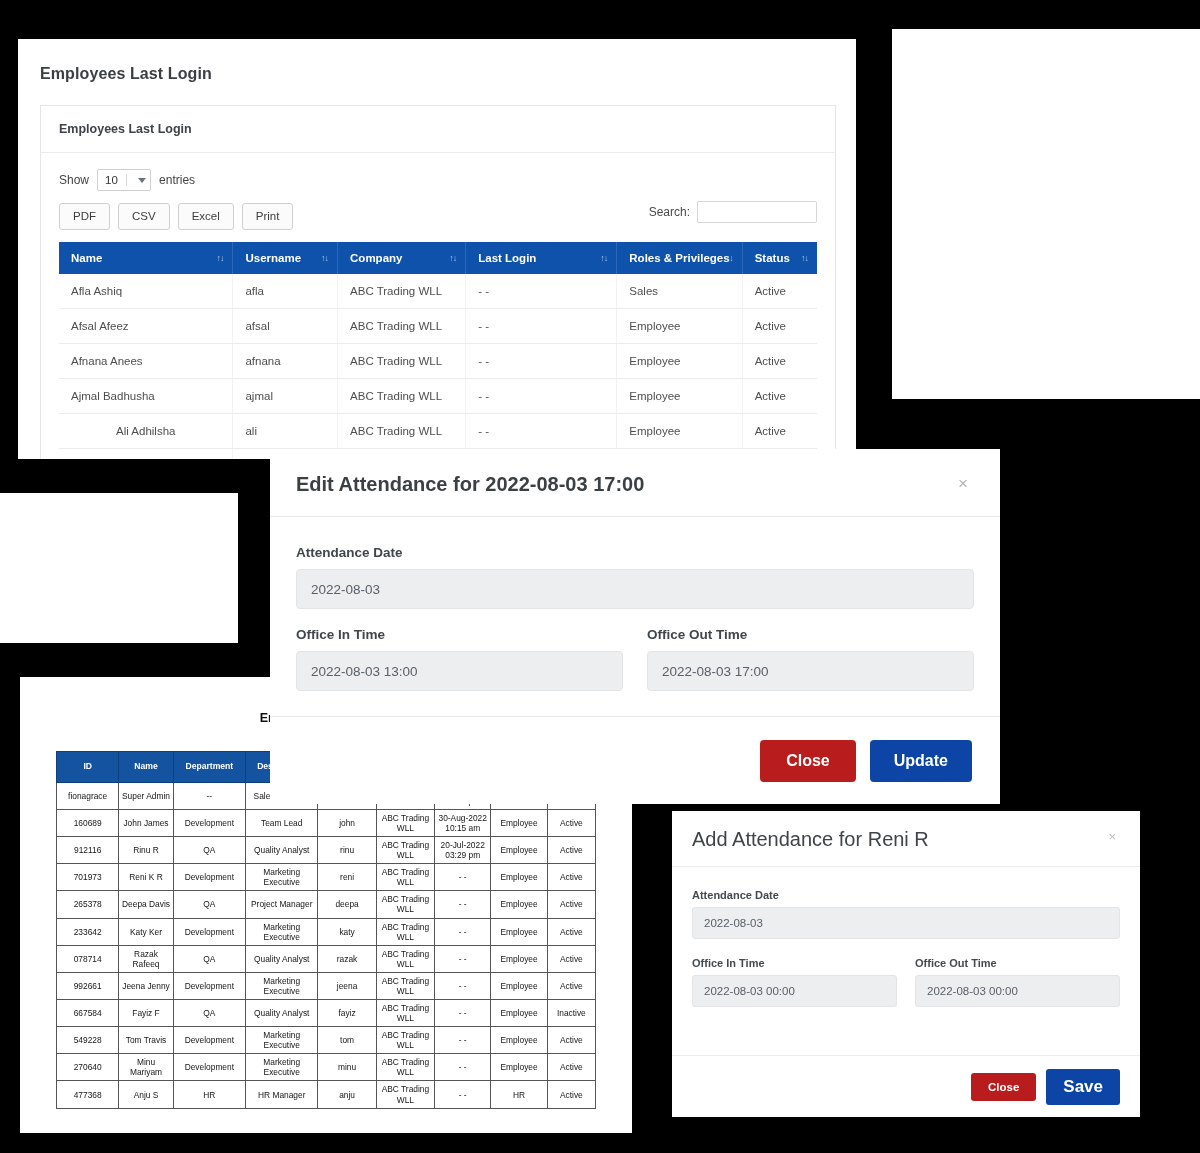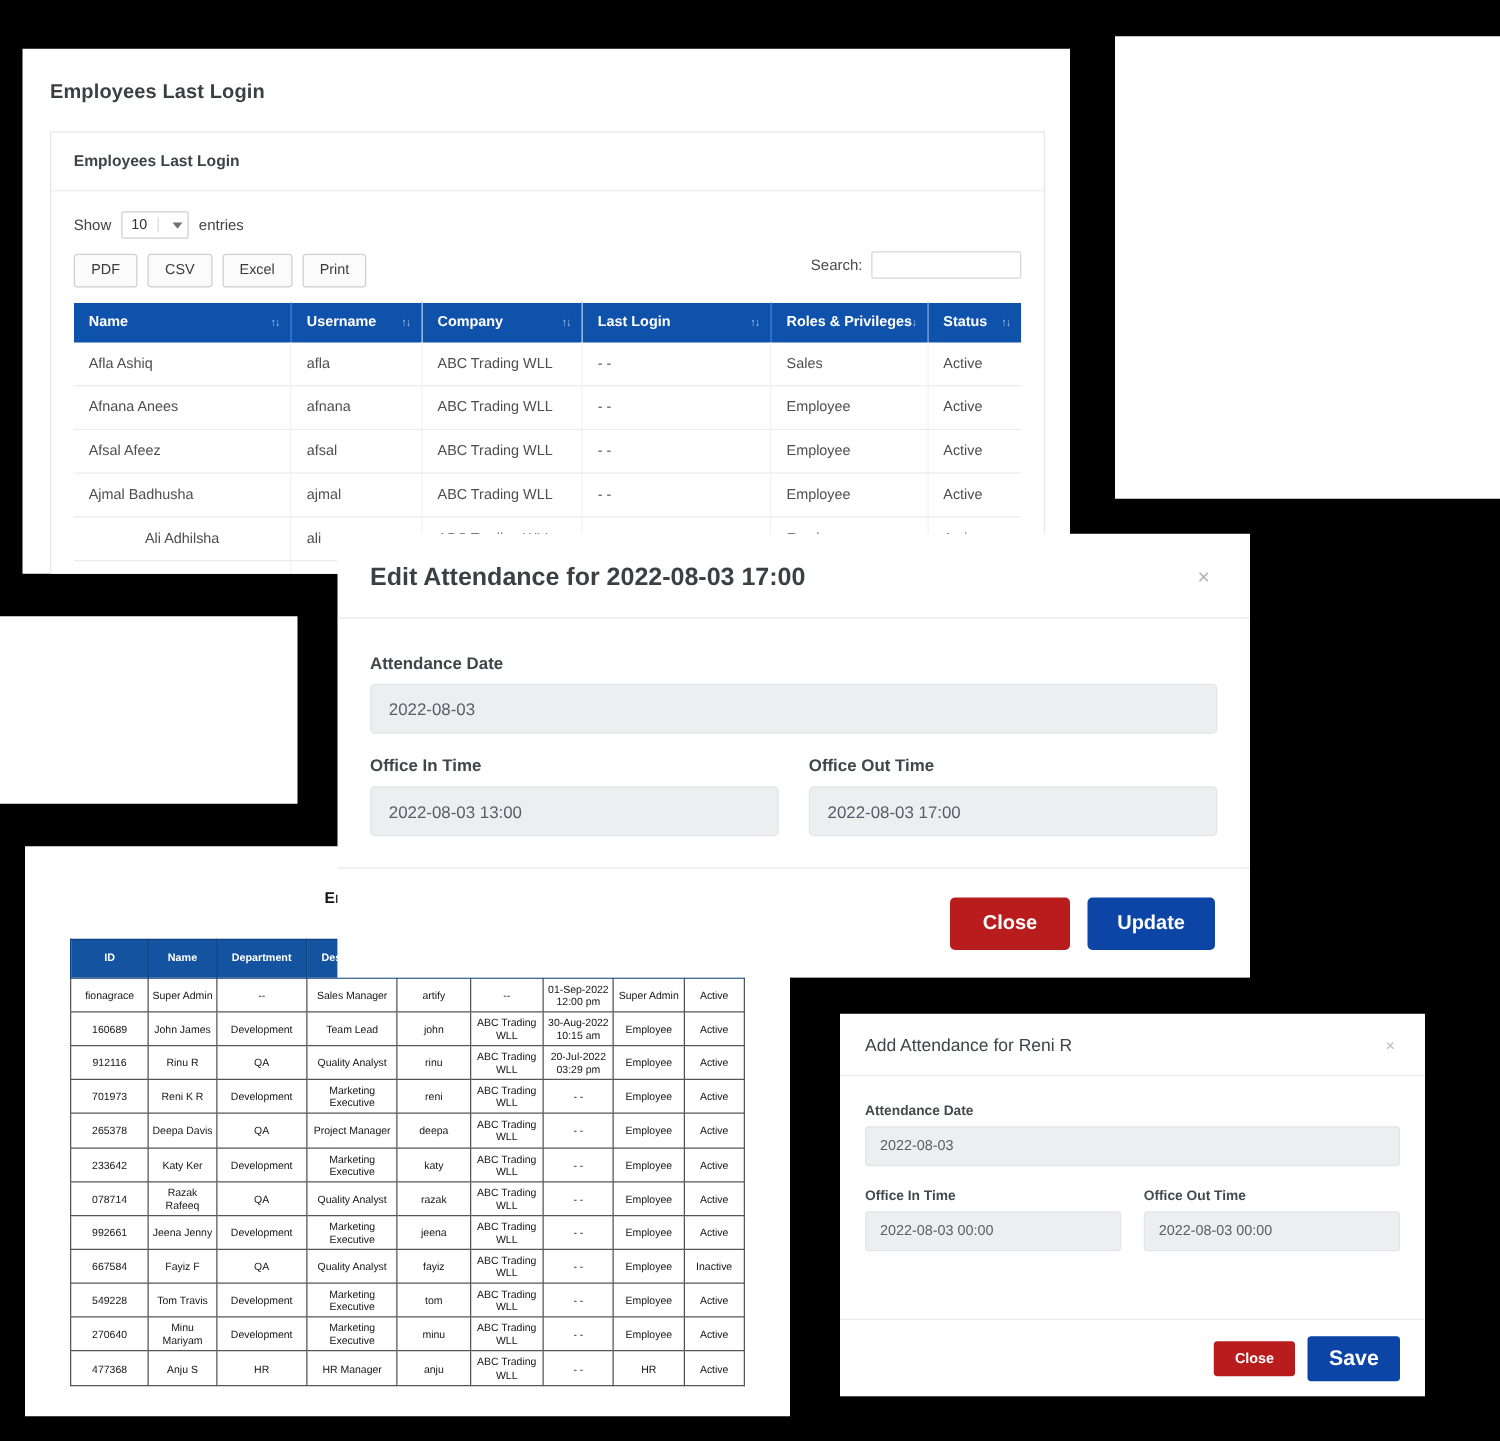--- a/index.html
+++ b/index.html
@@ -97,21 +97,21 @@
     background:#14539f; color:#fff; font-size:8.6px; font-weight:bold;
     text-align:center; padding:5px 2px; border:1px solid #0d3f7c; line-height:1.15;
   }
   table.rep td {
     font-size:8.4px; color:#151515; text-align:center; padding:3px 2px;
     border:1px solid #555; line-height:1.2; height:25px;
   }
 
   
   #modal-edit {
-    position:absolute; left:270px; top:398px; width:730px; height:355px;
+    position:absolute; left:270px; top:420px; width:730px; height:355px;
     background:#ffffff; overflow:hidden;
   }
   #modal-edit .m-head {
     padding: 24px 28px 20px 26px; border-bottom:1px solid #e9e9e9;
     display:flex; align-items:flex-start; justify-content:space-between;
   }
   #modal-edit .m-title { font-size:20px; font-weight:bold; color:#3b4045; }
   .m-close {
     font-size:17px; color:#b4b4b4; line-height:1; cursor:pointer; padding:2px 4px;
   }
@@ -143,21 +143,21 @@
 
   
   #modal-add {
     position:absolute; left:672px; top:782px; width:468px; height:306px;
     background:#ffffff; overflow:hidden;
   }
   #modal-add .m-head {
     padding: 17px 20px 15px 20px; border-bottom:1px solid #ececec;
     display:flex; align-items:flex-start; justify-content:space-between;
   }
-  #modal-add .m-title { font-size:14px; color:#3f4449; }
+  #modal-add .m-title { font-size:20px; color:#3f4449; }
   #modal-add .m-close { font-size:13px; color:#bcbcbc; }
   #modal-add .m-body { padding: 22px 20px 0 20px; }
   #modal-add .flabel { font-size:11px; margin-bottom:6px; font-weight:bold; color:#44494e; }
   #modal-add .finput { height:32px; font-size:11.5px; padding:0 11px; border-radius:3px; }
   #modal-add .frow { gap:18px; }
   #modal-add .m-foot {
     position:absolute; left:0; right:0; bottom:0; height:62px;
     border-top:1px solid #ececec; display:flex; align-items:center;
     justify-content:flex-end; gap:10px; padding-right:20px; background:#fff;
   }
@@ -235,30 +235,30 @@
           <tbody id="dt-body">
               <tr>
                 <td style="width: 23.5%;">Afla Ashiq</td>
                 <td style="width: 14%;">afla</td>
                 <td style="width: 17%;">ABC Trading WLL</td>
                 <td style="width: 20.5%;">- -</td>
                 <td style="width: 15%;">Sales</td>
                 <td style="width: 10%;">Active</td>
               </tr>
               <tr>
-                <td style="width: 23.5%;">Afnana Anees</td>
-                <td style="width: 14%;">afnana</td>
+                <td style="width: 23.5%;">Afsal Afeez</td>
+                <td style="width: 14%;">afsal</td>
                 <td style="width: 17%;">ABC Trading WLL</td>
                 <td style="width: 20.5%;">- -</td>
                 <td style="width: 15%;">Employee</td>
                 <td style="width: 10%;">Active</td>
               </tr>
               <tr>
-                <td style="width: 23.5%;">Afsal Afeez</td>
-                <td style="width: 14%;">afsal</td>
+                <td style="width: 23.5%;">Afnana Anees</td>
+                <td style="width: 14%;">afnana</td>
                 <td style="width: 17%;">ABC Trading WLL</td>
                 <td style="width: 20.5%;">- -</td>
                 <td style="width: 15%;">Employee</td>
                 <td style="width: 10%;">Active</td>
               </tr>
               <tr>
                 <td style="width: 23.5%;">Ajmal Badhusha</td>
                 <td style="width: 14%;">ajmal</td>
                 <td style="width: 17%;">ABC Trading WLL</td>
                 <td style="width: 20.5%;">- -</td>

